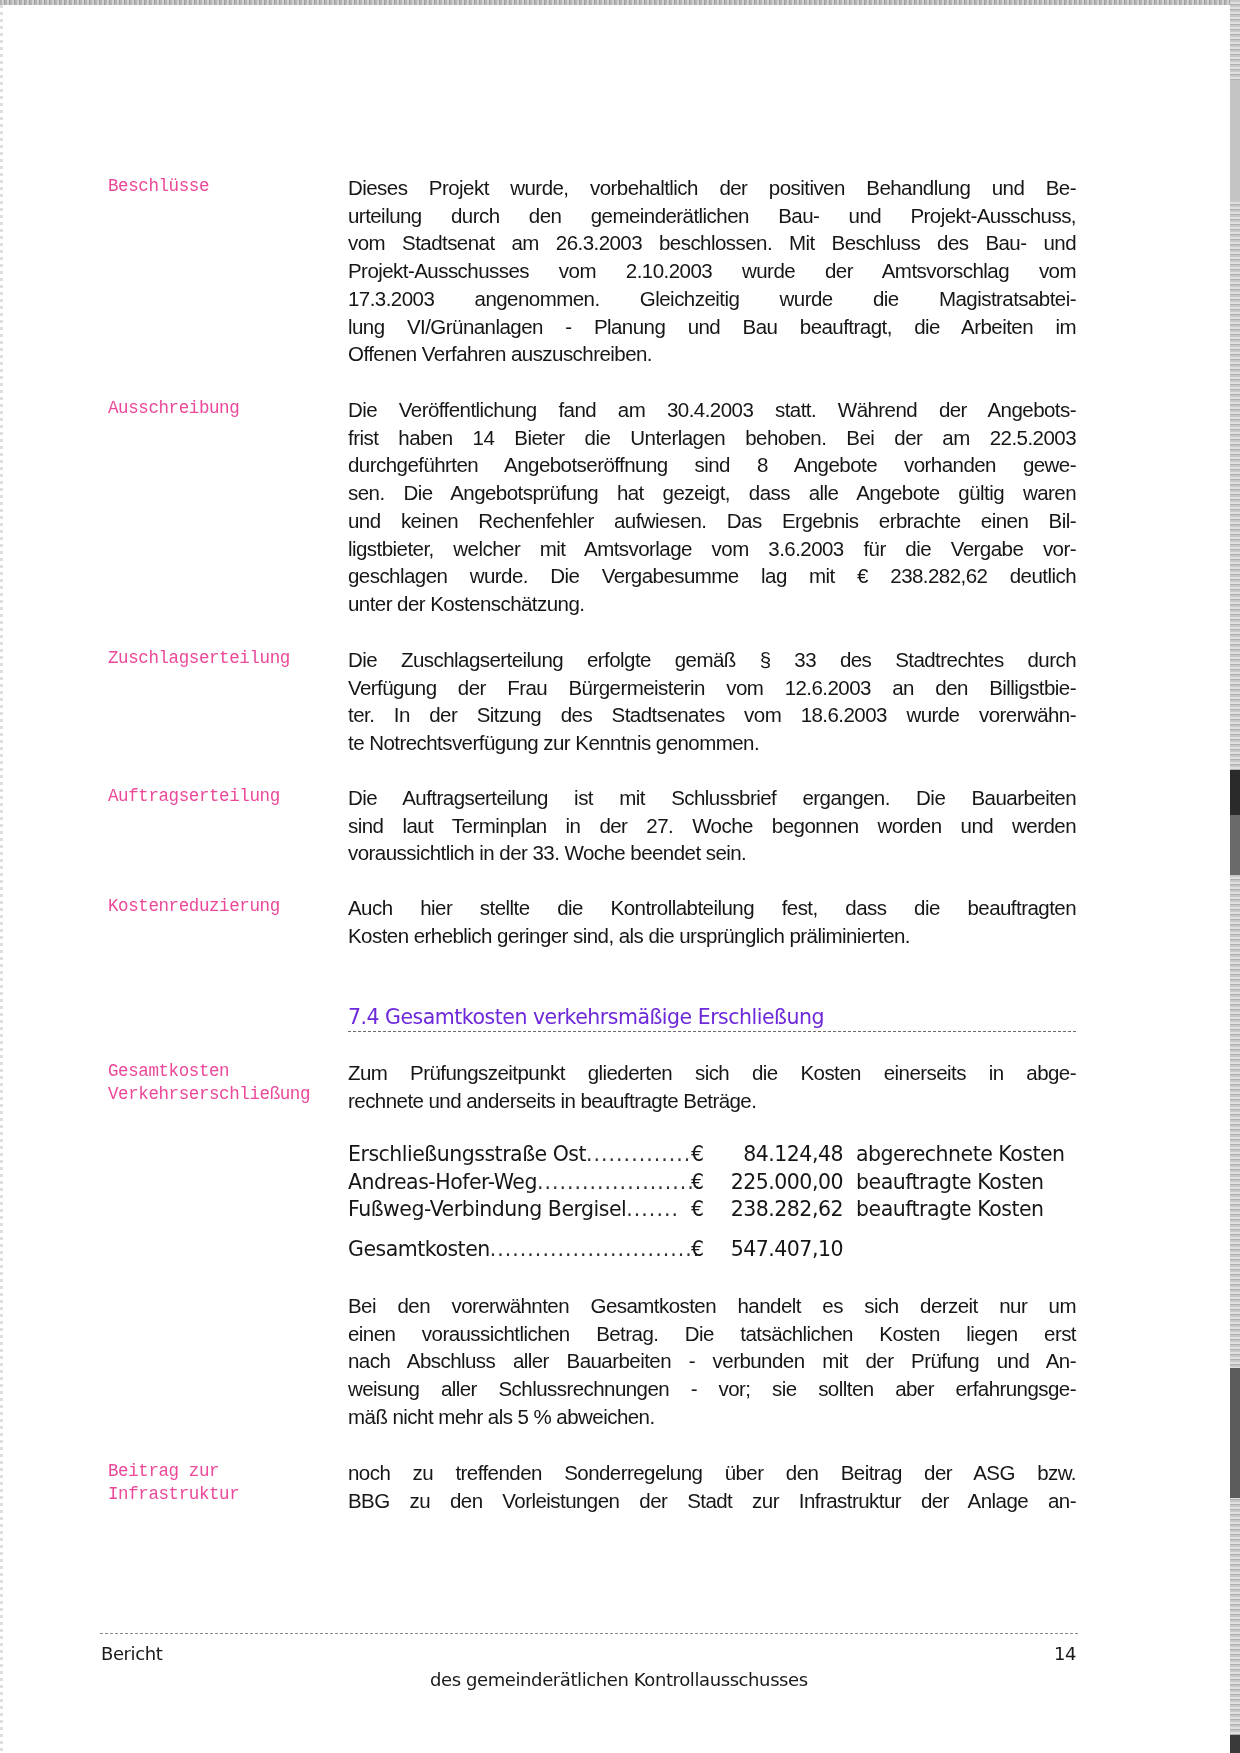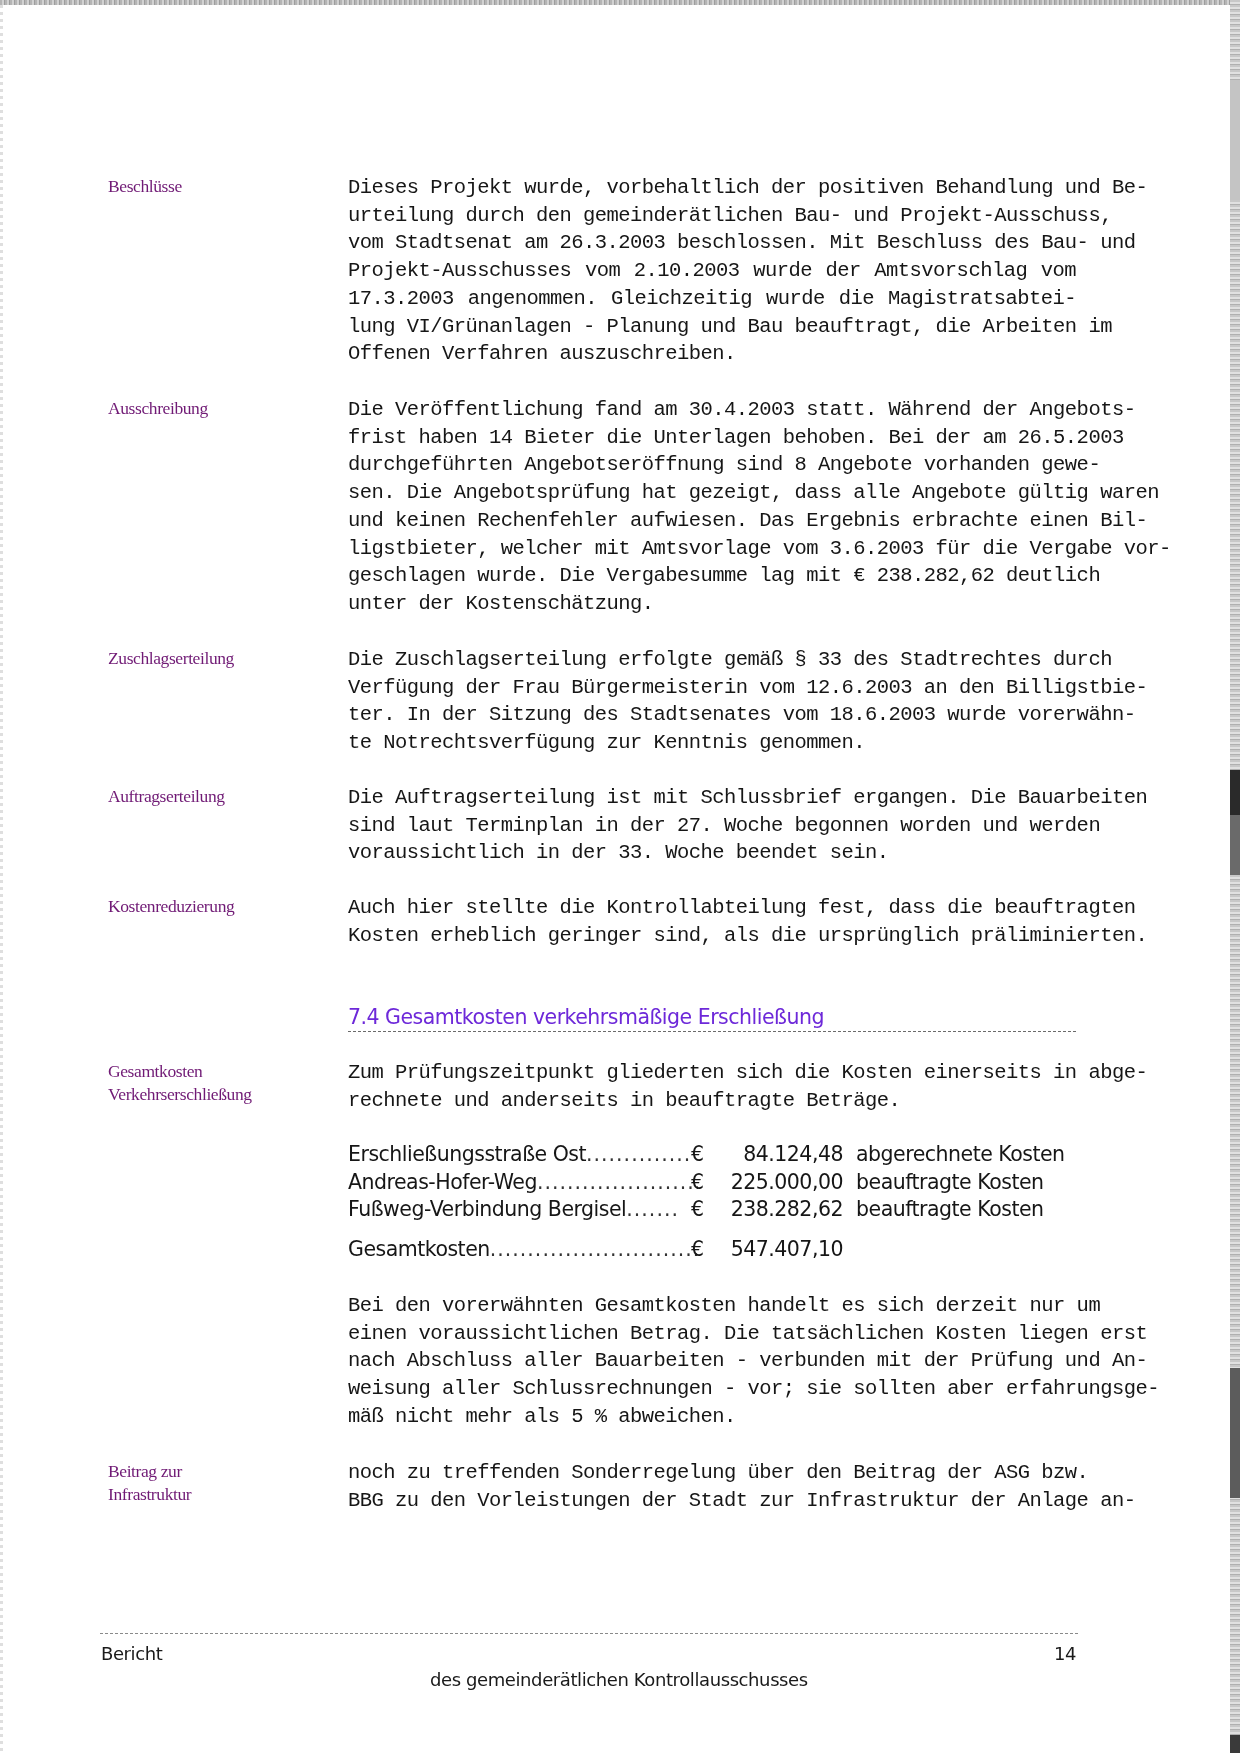--- a/index.html
+++ b/index.html
@@ -24,28 +24,28 @@
   .scan-right .band { position: absolute; left: 0; width: 10px; }
   .band.b1 { top: 80px; height: 120px; background: #c4c4c4; }
   .band.b2 { top: 770px; height: 100px; background: #9a9a9a; }
   .band.b3 { top: 770px; height: 45px; background: #2a2a2a; }
   .band.b4 { top: 815px; height: 60px; background: #6a6a6a; }
   .band.b5 { top: 1368px; height: 130px; background: #5c5c5c; }
   .band.b6 { top: 1735px; height: 18px; background: #3a3a3a; }
 
   .label {
     position: absolute; left: 108px; width: 215px;
-    font-size: 17.5px; line-height: 23px; color: #701a75;
-    font-family: Liberation Serif, serif; letter-spacing: -0.4px;
+    font-size: 17.5px; line-height: 23px; color: #ec4899;
+    font-family: Liberation Mono, monospace; letter-spacing: -0.4px;
   }
   .para {
     position: absolute; left: 348px; width: 728px;
     font-size: 20.5px; line-height: 27.7px; color: #161616;
     text-align: justify; hyphens: manual;
-    font-family: Liberation Mono, monospace; letter-spacing: -0.55px;
+    font-family: Liberation Sans, sans-serif; letter-spacing: -0.55px;
   }
   .para .ln { display: block; text-align: justify; text-align-last: justify; white-space: nowrap; }
   .para .ln.last { text-align-last: left; }
 
   .section-heading {
     position: absolute; left: 348px; width: 728px; top: 1004px;
     font-size: 20.5px; line-height: 27px; color: #6d28d9;
     letter-spacing: -0.5px;
   }
   .section-rule {
@@ -101,21 +101,21 @@
   <span class="ln">17.3.2003 angenommen. Gleichzeitig wurde die Magistratsabtei-</span>
   <span class="ln">lung VI/Grünanlagen - Planung und Bau beauftragt, die Arbeiten im</span>
   <span class="ln last">Offenen Verfahren auszuschreiben.</span>
 </div>
 
 <div class="label" style="top:397px">
   <span>Ausschreibung</span>
 </div>
 <div class="para" style="top:396px">
   <span class="ln">Die Veröffentlichung fand am 30.4.2003 statt. Während der Angebots-</span>
-  <span class="ln">frist haben 14 Bieter die Unterlagen behoben. Bei der am 26.5.2003</span>
+  <span class="ln">frist haben 14 Bieter die Unterlagen behoben. Bei der am 22.5.2003</span>
   <span class="ln">durchgeführten Angebotseröffnung sind 8 Angebote vorhanden gewe-</span>
   <span class="ln">sen. Die Angebotsprüfung hat gezeigt, dass alle Angebote gültig waren</span>
   <span class="ln">und keinen Rechenfehler aufwiesen. Das Ergebnis erbrachte einen Bil-</span>
   <span class="ln">ligstbieter, welcher mit Amtsvorlage vom 3.6.2003 für die Vergabe vor-</span>
   <span class="ln">geschlagen wurde. Die Vergabesumme lag mit € 238.282,62 deutlich</span>
   <span class="ln last">unter der Kostenschätzung.</span>
 </div>
 
 <div class="label" style="top:647px">
   <span>Zuschlagserteilung</span>

